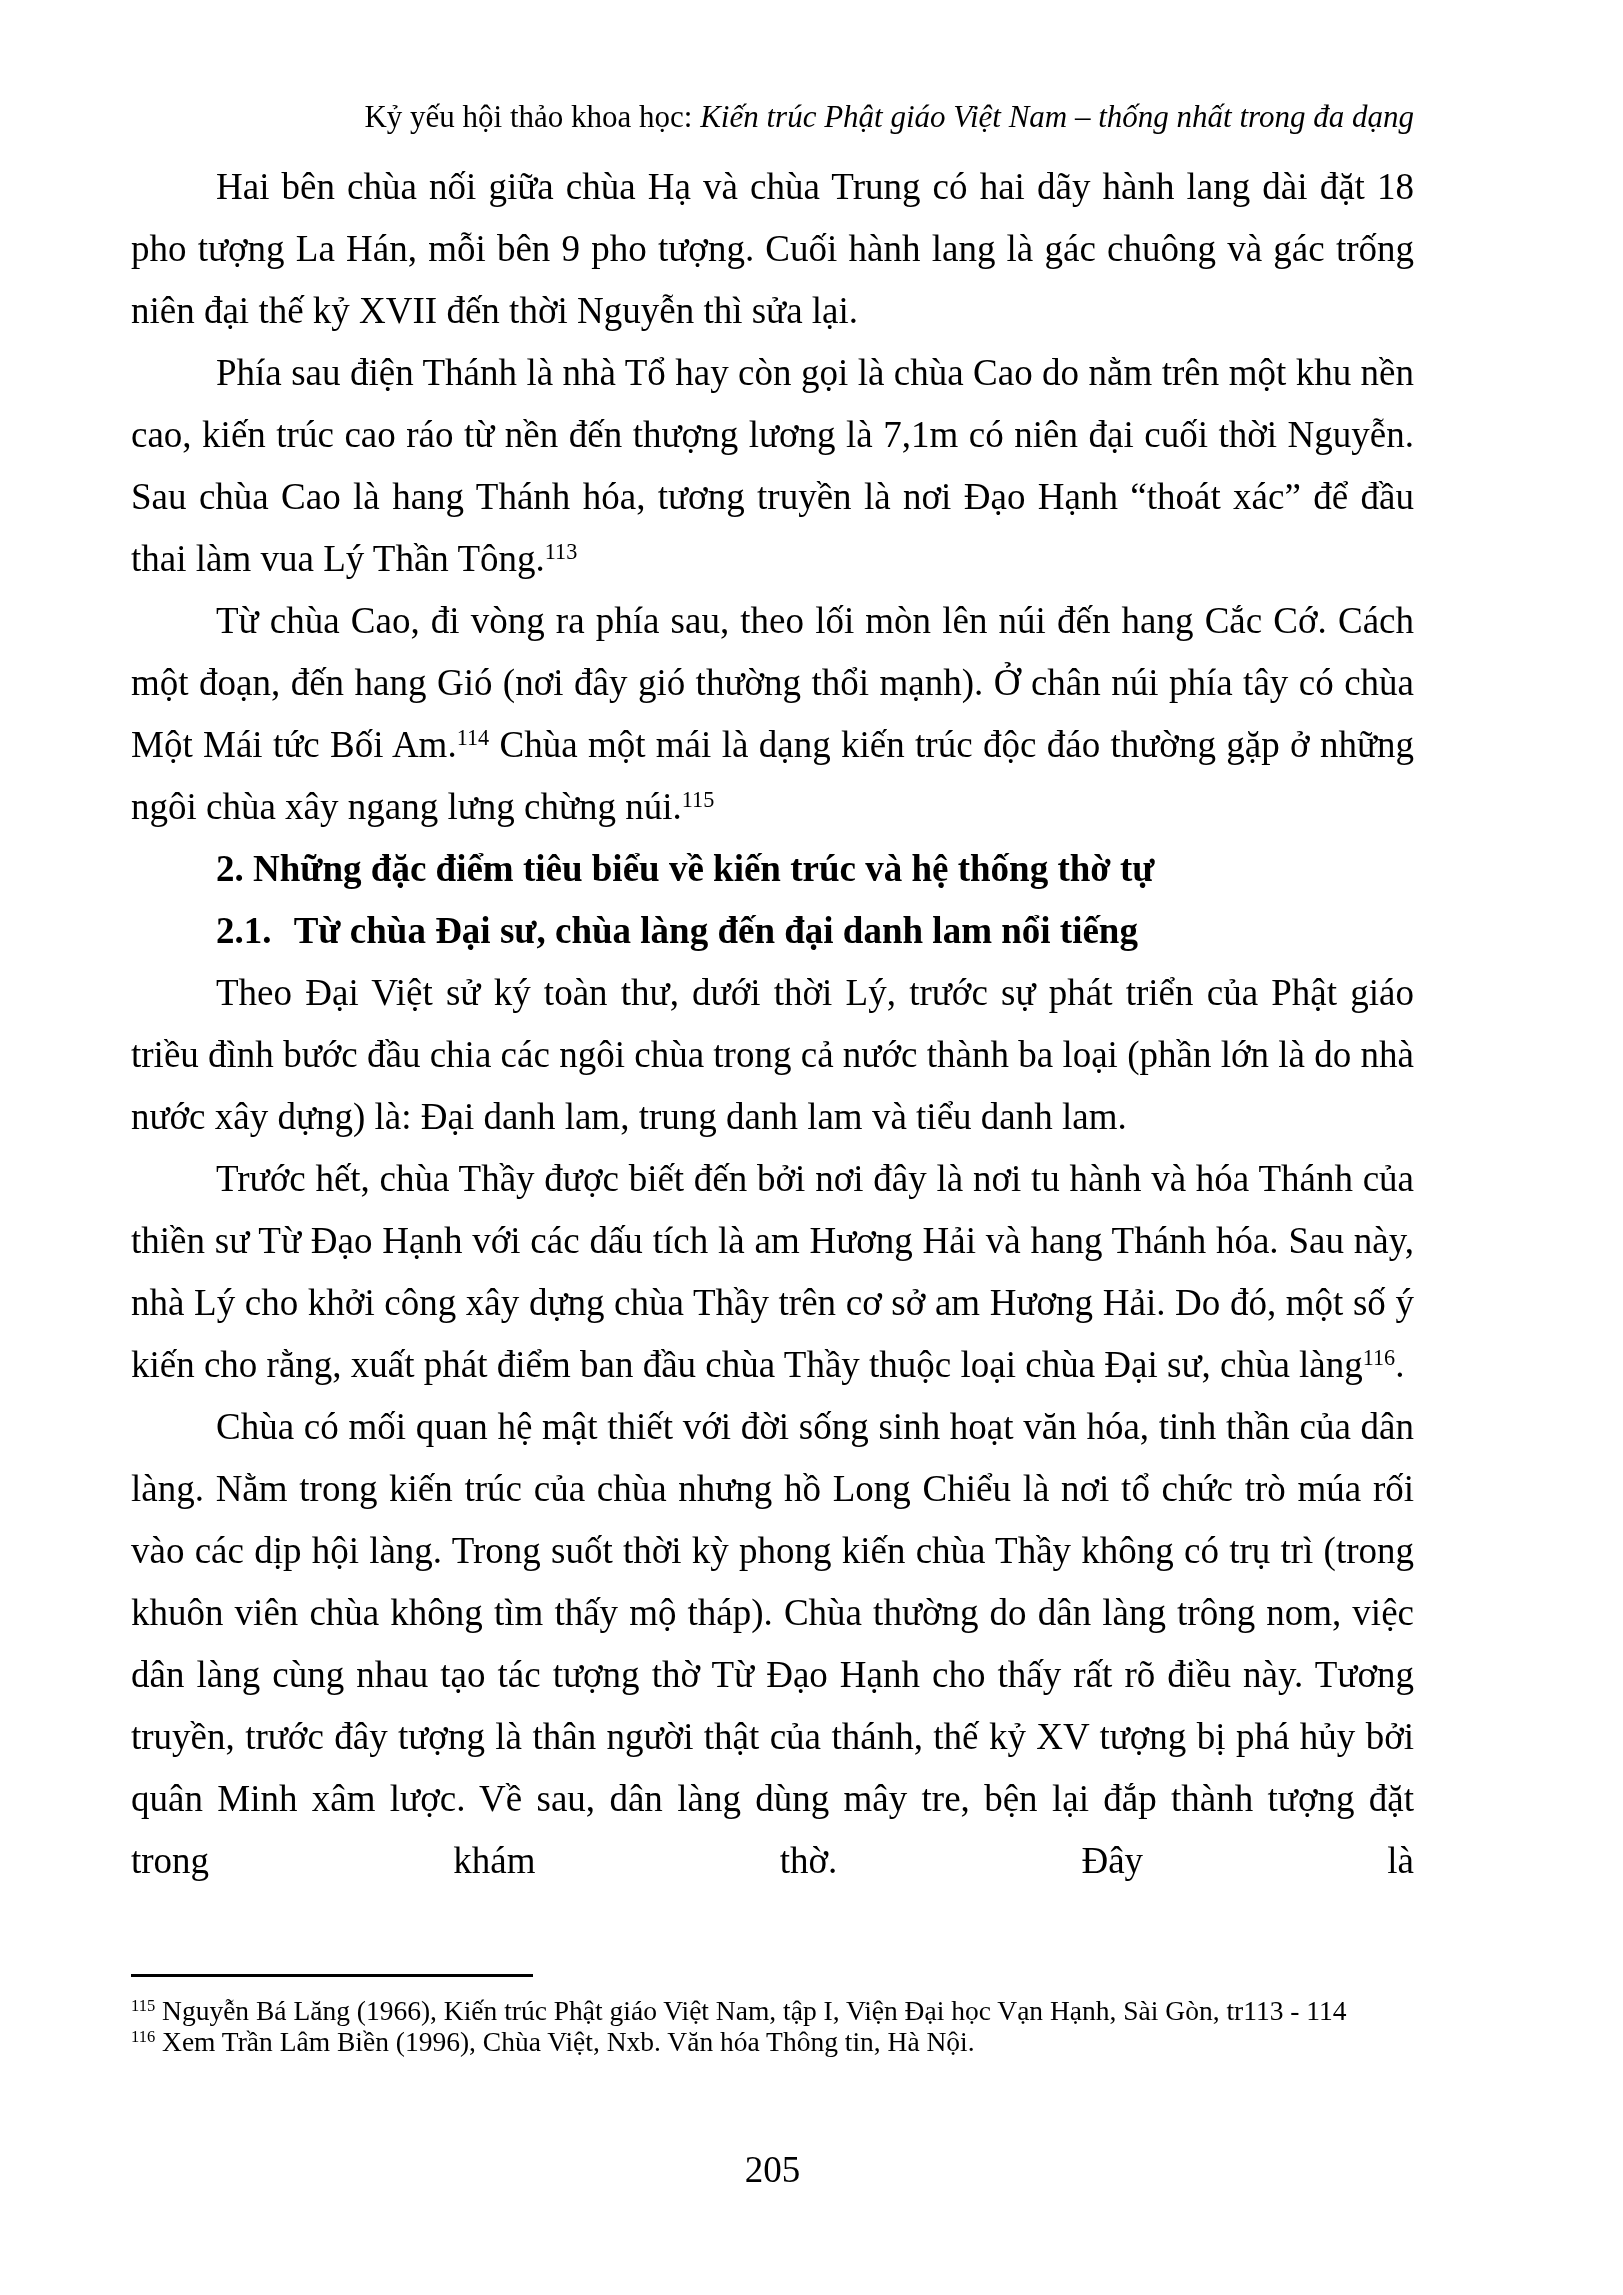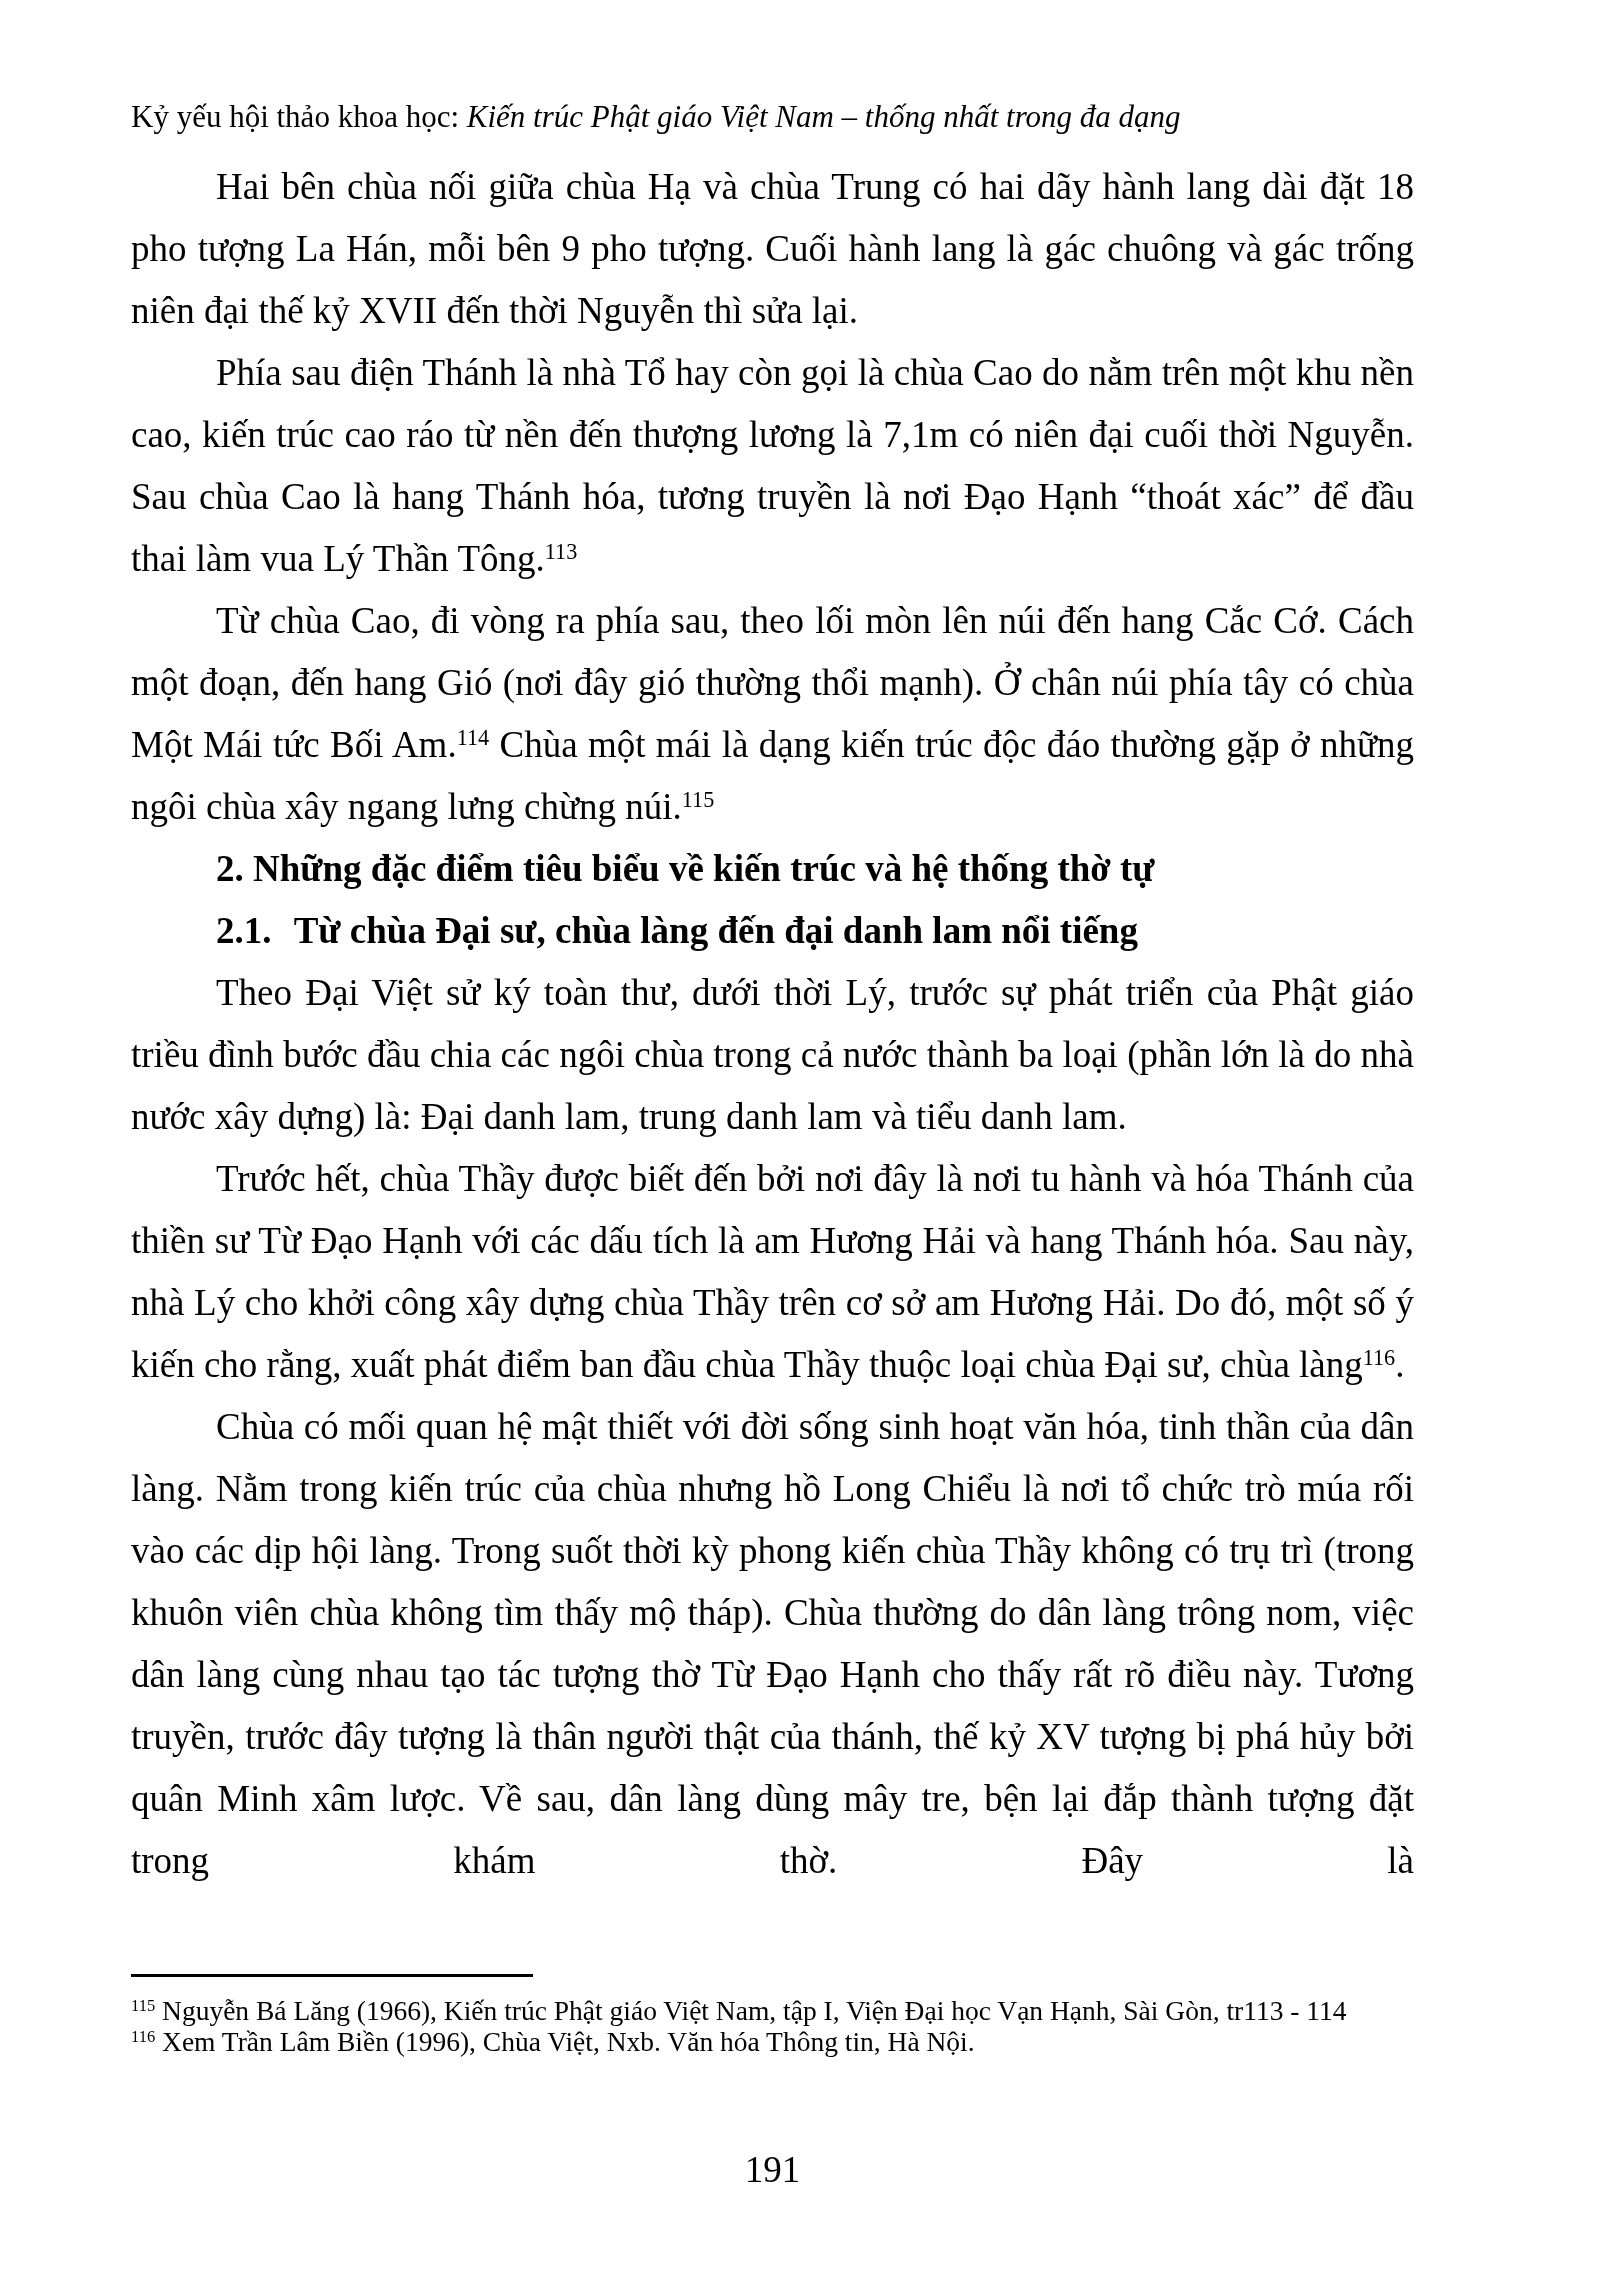--- a/index.html
+++ b/index.html
@@ -14,20 +14,21 @@
     overflow: hidden;
   }
   
   .running-header {
     position: absolute;
     top: 98px;
     left: 131px;
     width: 1283px;
     font-size: 31px;
     line-height: 38px;
+    text-align: right;
     white-space: nowrap;
   }
   .running-header .it { font-style: italic; }
 
   
   .body-text {
     position: absolute;
     top: 156px;
     left: 131px;
     width: 1283px;
@@ -98,16 +99,16 @@
       <p class="p indent fill"><span>Chùa có mối quan hệ mật thiết với đời sống sinh hoạt văn hóa, tinh thần của dân làng. Nằm trong kiến trúc của chùa nhưng hồ </span><span class="it">Long Chiểu</span><span> là nơi tổ chức trò múa rối vào các dịp hội làng. Trong suốt thời kỳ phong kiến chùa Thầy không có trụ trì (trong khuôn viên chùa không tìm thấy mộ tháp). Chùa thường do dân làng trông nom, việc dân làng cùng nhau tạo tác tượng thờ Từ Đạo Hạnh cho thấy rất rõ điều này. Tương truyền, trước đây tượng là thân người thật của thánh, thế kỷ XV tượng bị phá hủy bởi quân Minh xâm lược. Về sau, dân làng dùng mây tre, bện lại đắp thành tượng đặt trong khám thờ. Đây là</span></p>
     </main>
 
   <div class="footnote-sep"></div>
 
   <div class="footnotes" id="footnotes-root">
       <div class="footnote"><sup class="fnnum">115</sup> <span>Nguyễn Bá Lăng (1966), </span><span class="it">Kiến trúc Phật giáo Việt Nam</span><span>, tập I, Viện Đại học Vạn Hạnh, Sài Gòn, tr113 - 114</span></div>
       <div class="footnote"><sup class="fnnum">116</sup> <span>Xem Trần Lâm Biền (1996), </span><span class="it">Chùa Việt</span><span>, Nxb. Văn hóa Thông tin, Hà Nội.</span></div>
     </div>
 
-  <div class="page-number">191</div>
+  <div class="page-number">205</div>
 
 </div>
 
 
 </body></html>

